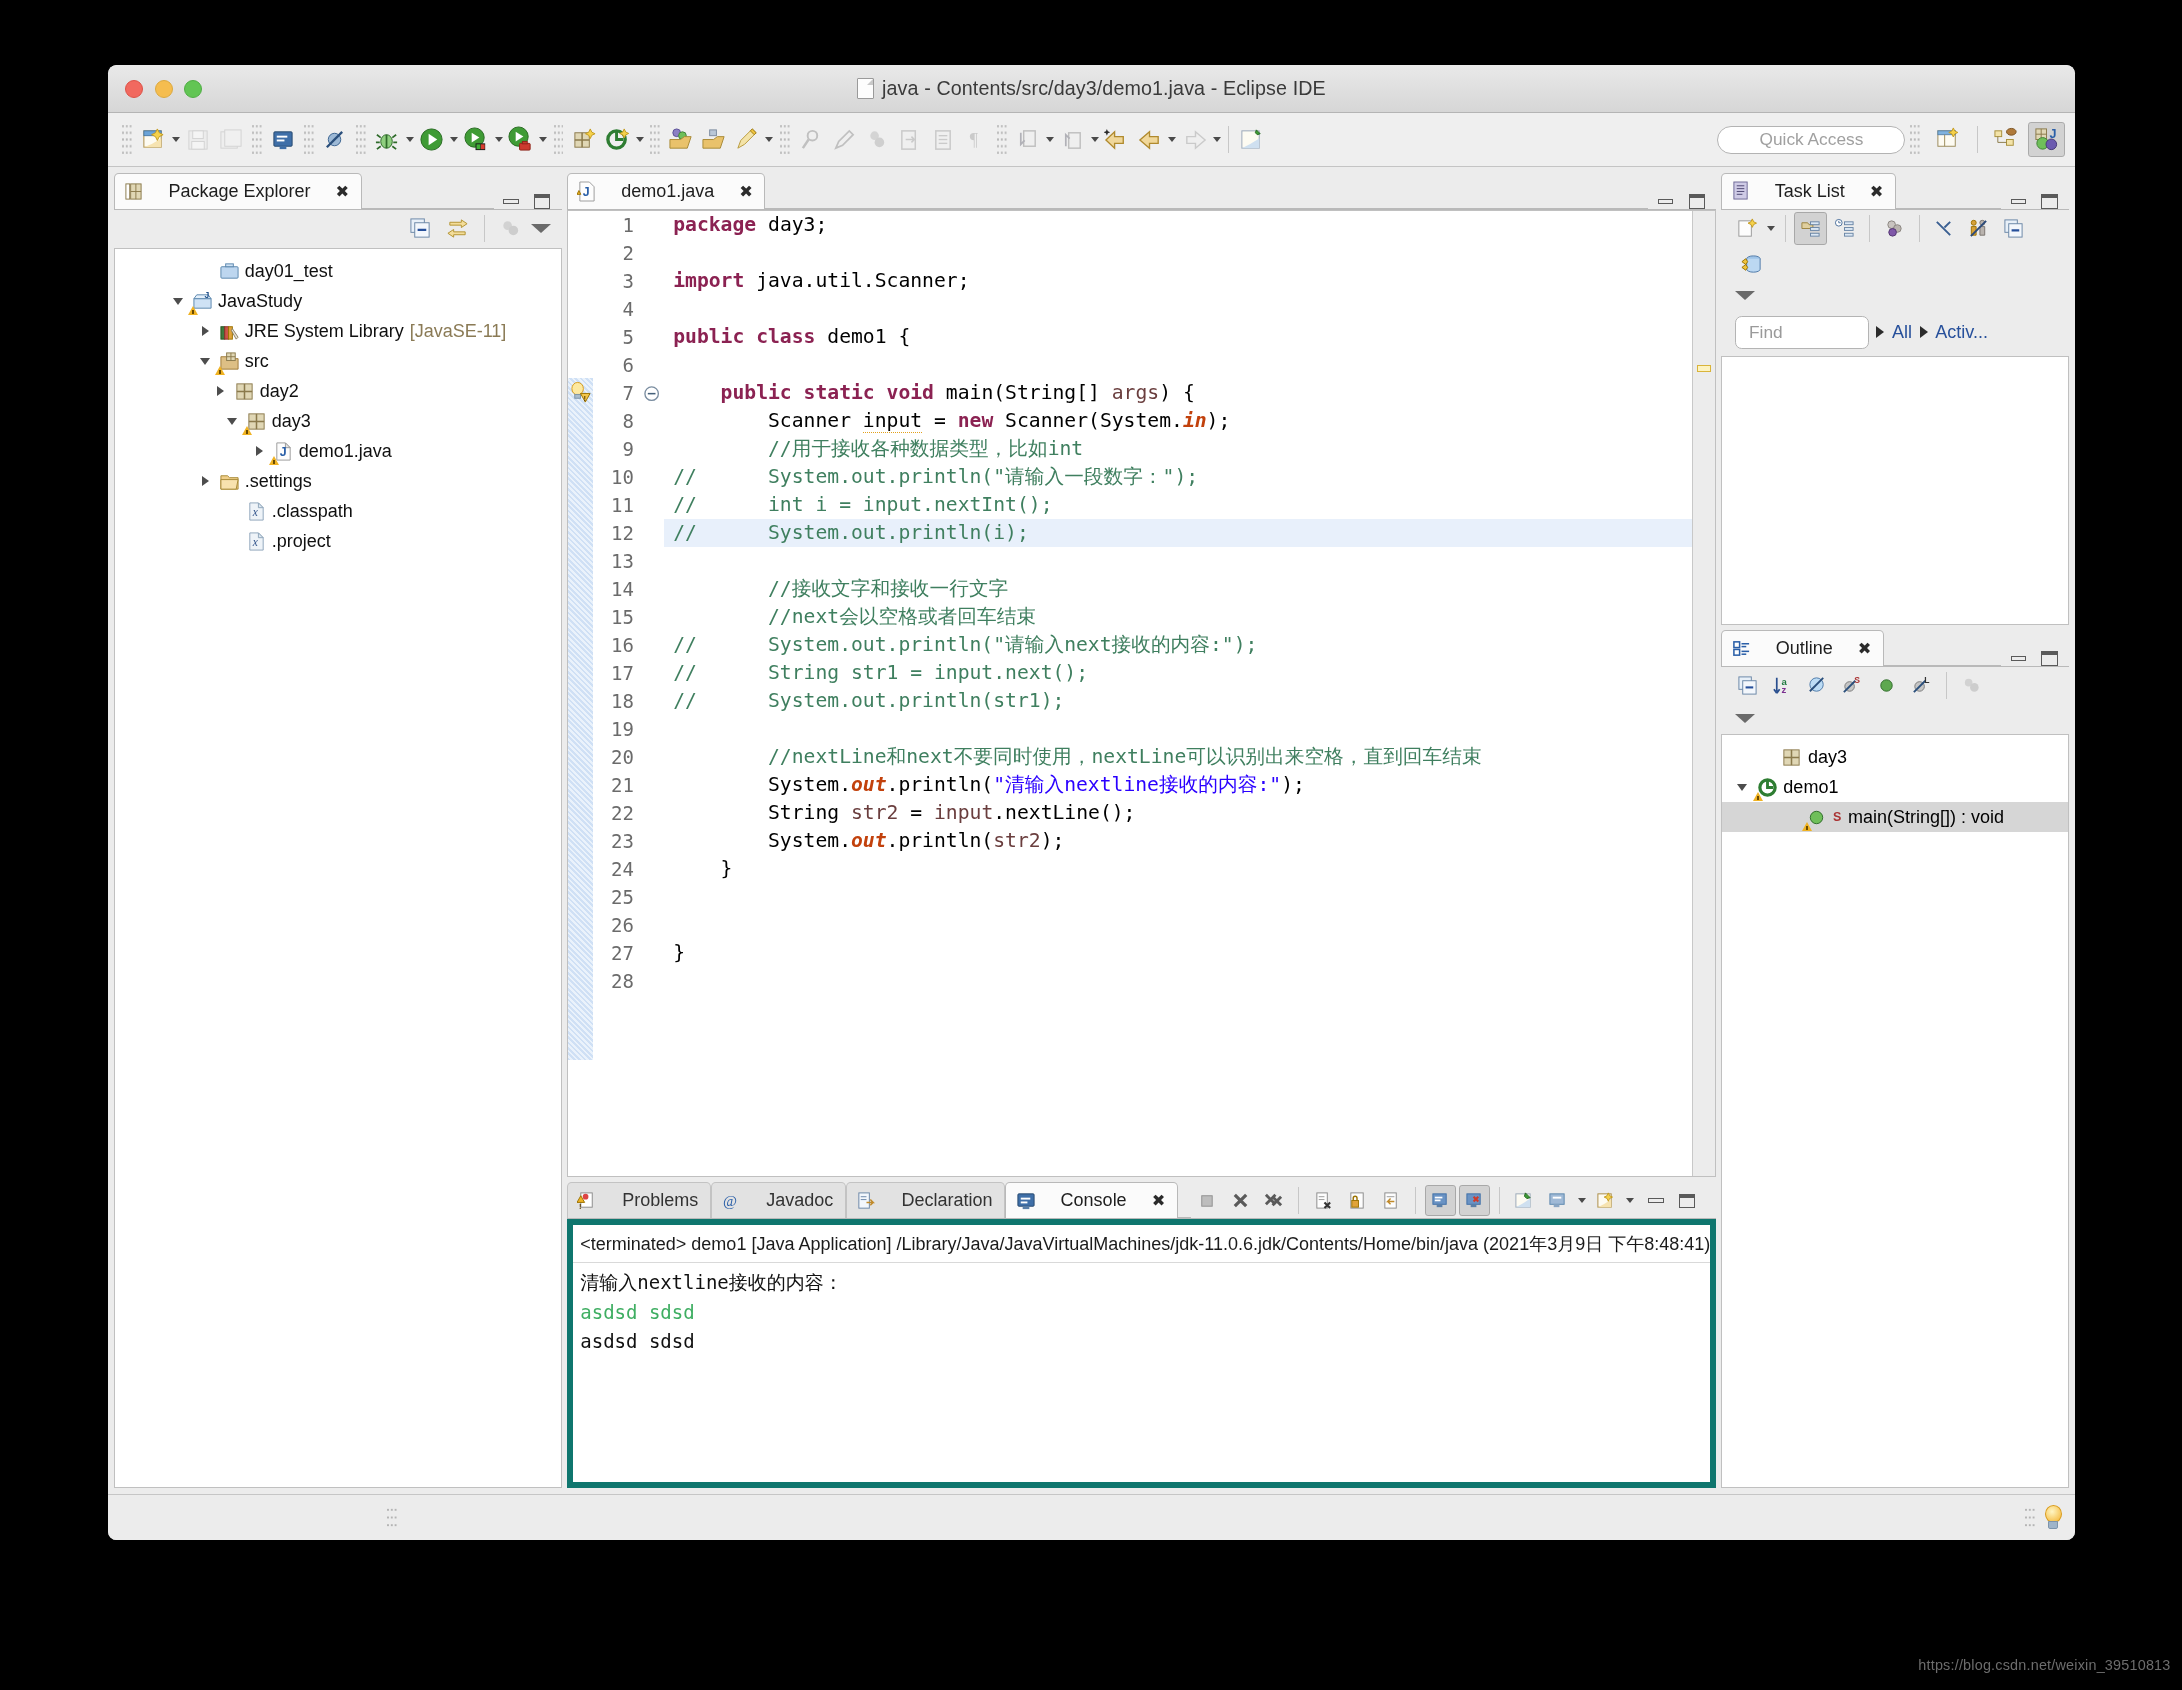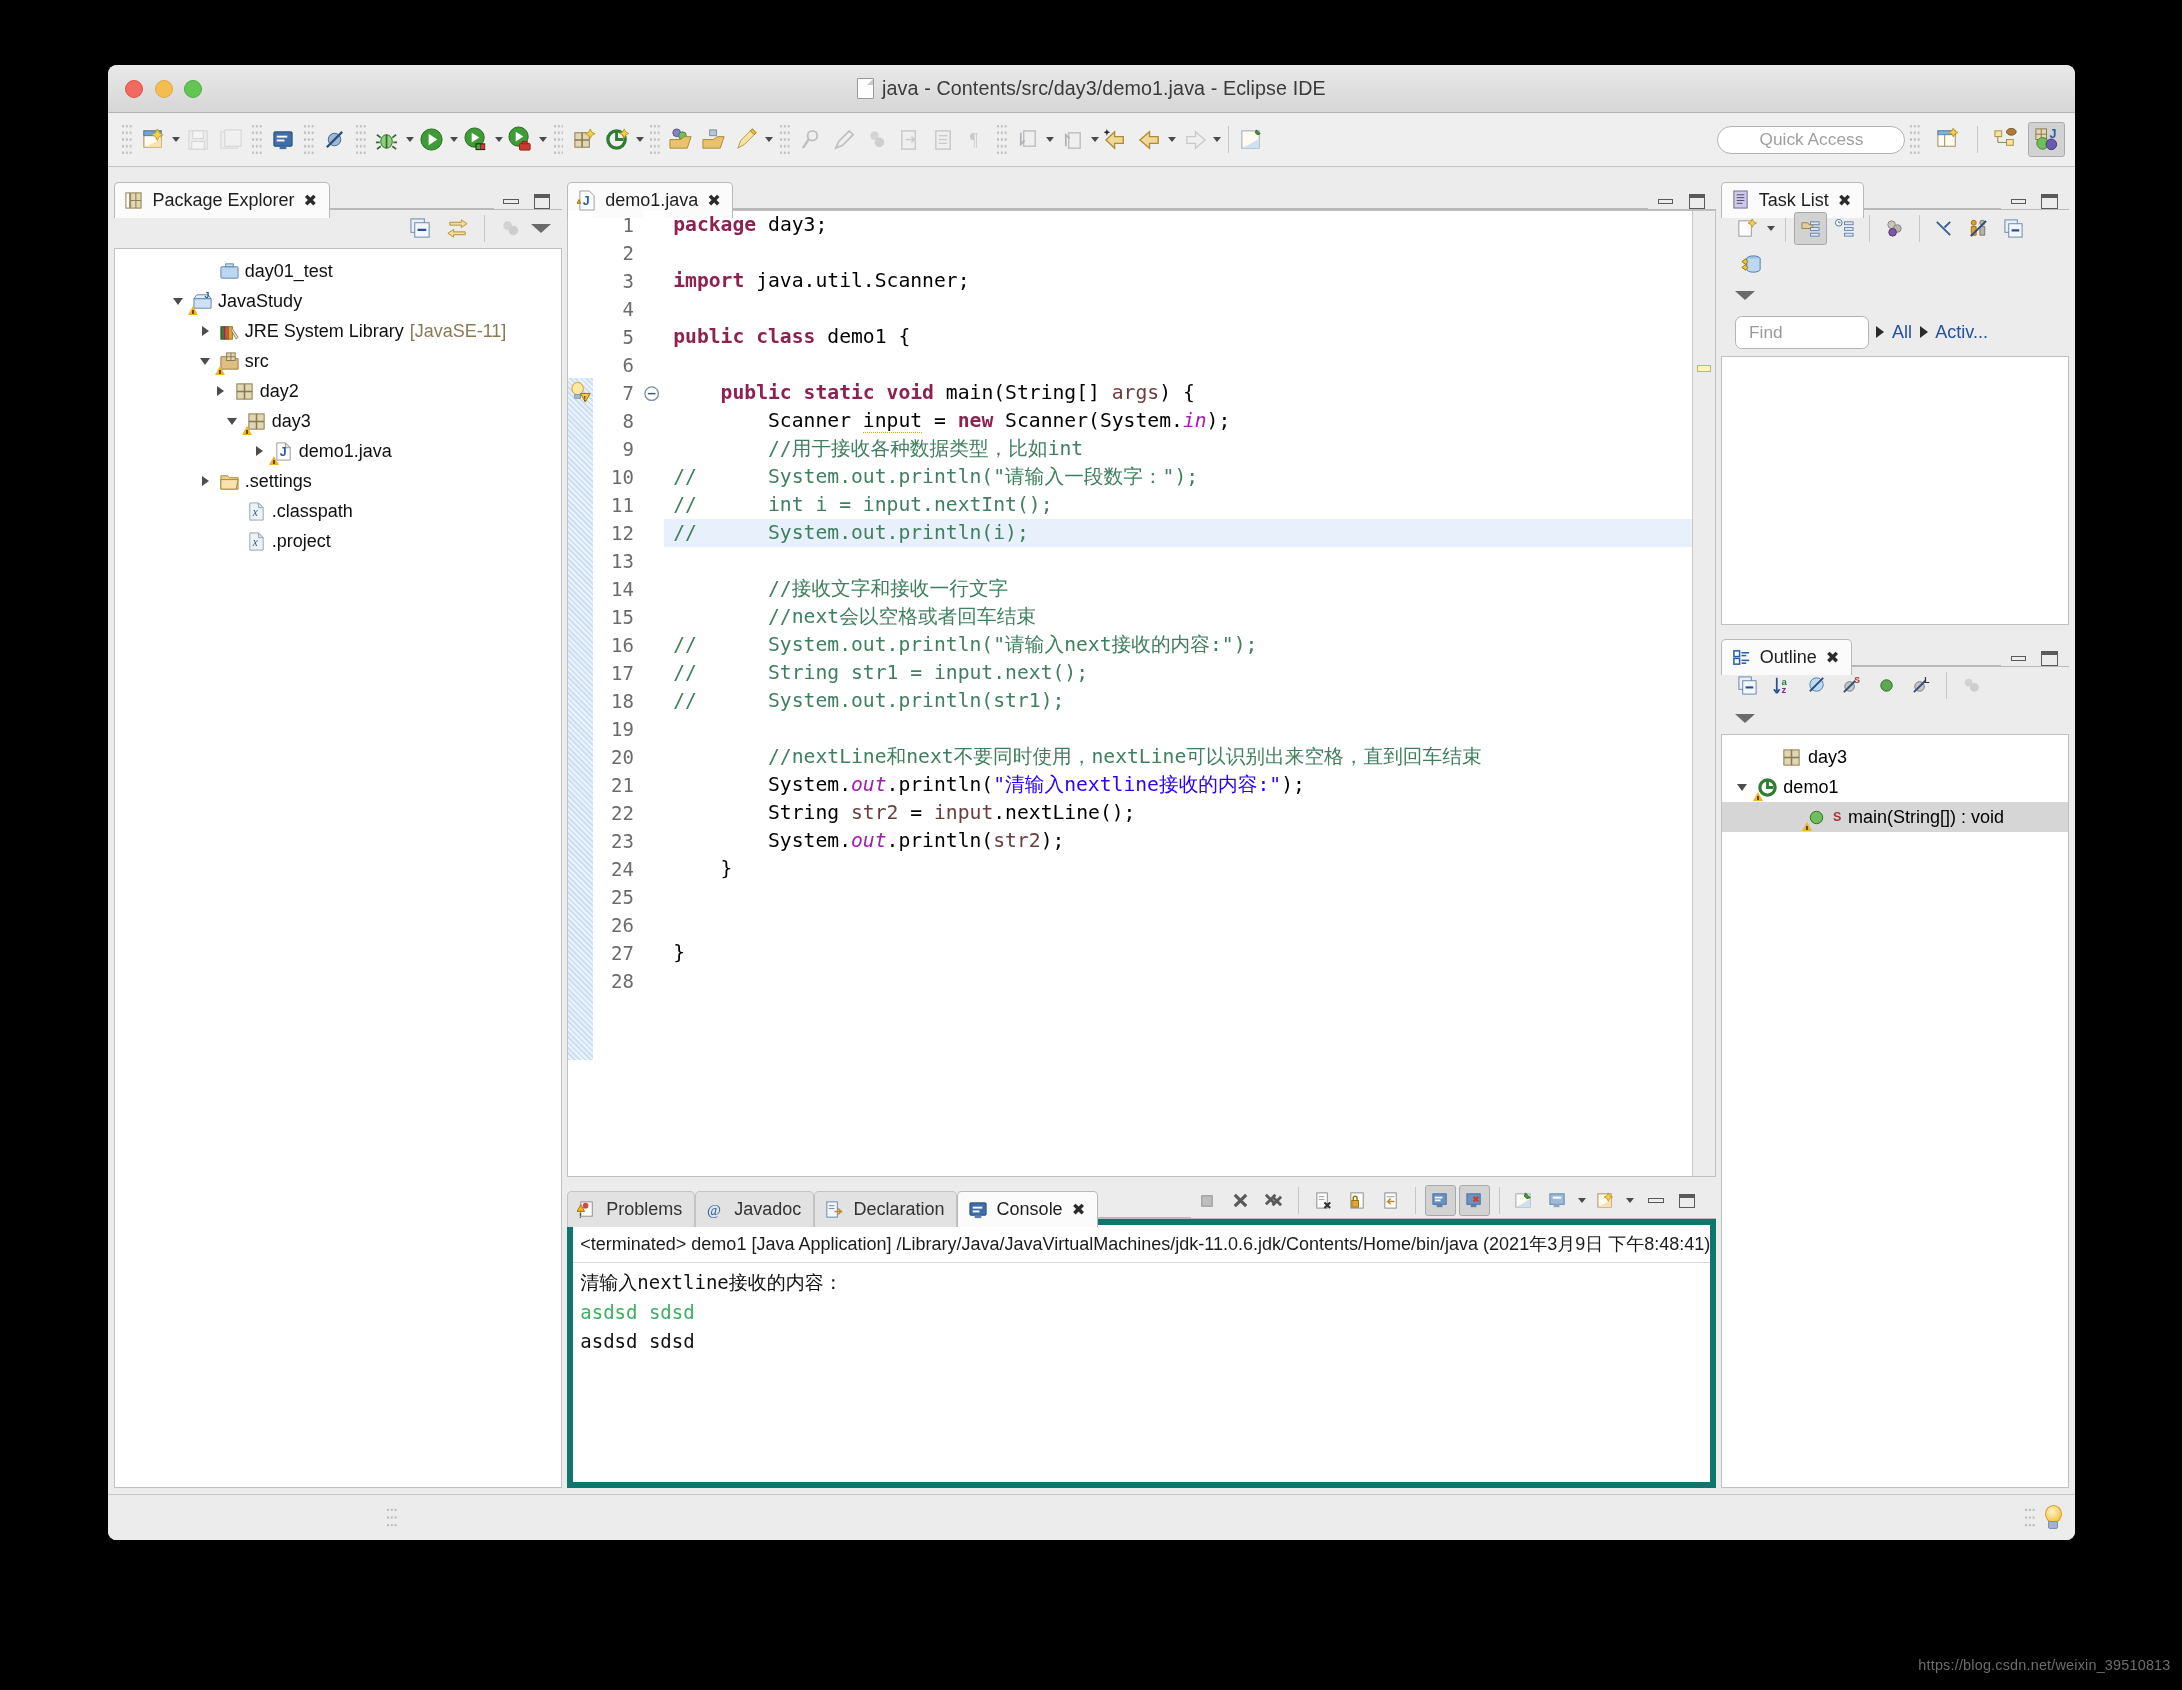--- a/index.html
+++ b/index.html
@@ -81,24 +81,24 @@
     background: #ececec; }
 
   
   .panel { display: flex; flex-direction: column; background:#ececec;
     min-height: 0; min-width: 0; }
   .panel-tabs {
     height: 37px; display: flex; align-items: flex-end; position: relative;
     border-bottom: 1px solid #b9b9b9; flex: none;
   }
   .vtab {
-    height: 36px; display: flex; align-items: center; gap: 9px;
+    height: 36px; display: flex; align-items: center; gap: 25px;
     padding: 0 11.5px 0 9.6px; font-size: 18px; color: #1e1e1e;
     background: #fbfbfb; border: 1px solid #b9b9b9; border-bottom: none;
-    border-radius: 4.8px 4.8px 0 0; position: relative; top: 9px;
+    border-radius: 4.8px 4.8px 0 0; position: relative; top: 0;
   }
   .vtab.inactive { background: #e2e2e2; border-color:#c3c3c3; color:#333; }
   .tab-close { font-size: 16.3px; color:#2b2b2b; font-weight: 600;
      font-family:"DejaVu Sans", sans-serif; }
   .tab-spacer { flex: 1; border-bottom: 1px solid #b9b9b9; }
   .panel-min-max { display: flex; align-items: center; gap: 15.4px;
     padding: 0 11.5px 0 9.6px; }
   .ico-min { width: 15.4px; height: 4.8px; border: 1.5px solid #5a5a5a; }
   .ico-max { width: 16.3px; height: 14.4px; border: 1.6px solid #5a5a5a;
      border-top-width: 4.8px; }
@@ -143,21 +143,21 @@
   .foldcol { width: 21px; flex:none; background:#fff; position:relative;
      font-family:"DejaVu Sans Mono", monospace; }
   .code { flex:1; position:relative; overflow:hidden;
      font-family:"DejaVu Sans Mono", monospace; font-size: 19.7px; }
   .cl { height: 28px; line-height: 28px; white-space: pre; padding-left: 9.6px; }
   .cl.hl { background: #e8f0fb; }
   .ln { height: 28px; line-height: 28px; }
   .kw { color: #8b2252; font-weight: bold; }
   .cm { color: #3f7f5f; }
   .str { color: #2a00ff; }
-  .fld { color: #a21caf; font-weight:normal; font-style: italic; }
+  .fld { color: #c2410c; font-weight:bold; font-style: italic; }
   .loc { color: #6a3e3e; }
   .prm { color: #6a3e3e; }
   .undl { border-bottom: 1.9px dotted #e3a11b; }
   .overview { width: 23px; background:#ececec; border-left:1px solid #c8c8c8;
      flex:none; position:relative; }
   .ov-mark { position:absolute; left:3.8px; width:13.4px; height:7.7px;
      background:#fdf3c0; border:1.2px solid #d9b43a; }
 
   
   .console-panel { height: 306px; flex:none; display:flex; flex-direction:column; }

